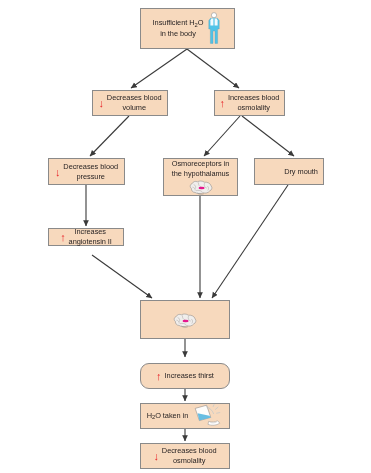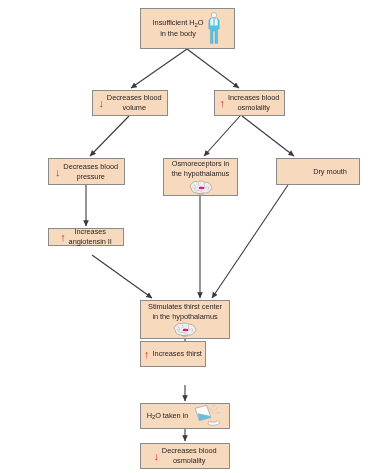--- a/index.html
+++ b/index.html
@@ -145,51 +145,48 @@
                C12.8 14 9 13.8 7 12.4 C4.8 12.4 3.2 10.6 3.4 8.4 Z" fill="#f0eeec" stroke="#8d8a88" stroke-width="0.55"></path>
       <path d="M6 4.6 C7.6 5.2 8.2 7 7.4 8.4 M10.4 2.8 C10.2 5 11.4 6.4 13 7
                M16.4 3.4 C15.6 5.4 16.6 7.4 18.4 8 M8.4 10.6 C10.4 10 12.6 10.4 14 11.6
                M4.8 7.2 C6.4 7.4 7.2 8.6 7.2 10.2 M19.6 6.2 C20.8 7.2 21 9 20 10.2" fill="none" stroke="#a9a5a2" stroke-width="0.5" stroke-linecap="round"></path>
       <ellipse cx="13.6" cy="8.1" rx="3.1" ry="1.25" fill="#e5188f"></ellipse>
       <path d="M9.4 13 C11 14.6 14 14.8 16 13.6" fill="none" stroke="#8d8a88" stroke-width="0.5"></path>
     </g>
   </svg>
         </span>
       </div>
-      <div class="node" style="left: 276px; top: 158px; width: 84px; height: 27px; padding-left: 24px;">
+      <div class="node" style="left: 254px; top: 158px; width: 70px; height: 27px; padding-left: 24px;">
         <div class="node-row">
           <span class="node-label">Dry mouth</span>
         </div>
       </div>
       <div class="node" style="left: 48px; top: 228px; width: 76px; height: 18px;">
         <div class="node-row">
           <span class="arrow-glyph arrow-up"></span>
           <span class="node-label">Increases<br>angiotensin II</span>
         </div>
       </div>
       <div class="node" style="left: 140px; top: 300px; width: 90px; height: 39px;">
-        <div class="node-row">
-          <span class="node-label">Stimulates thirst center<br>in the hypothalamus</span>
-        </div>
         <span class="icon-slot icon-below">
           <svg width="26" height="15" viewBox="0 0 26 15">
     <g>
       <path d="M3.4 8.4 C1.4 7.2 2 4.2 4.4 3.4 C5 1.6 7.4 0.8 9.4 1.8 C11.2 0.6 14.6 0.8 16.4 2.2
                C19.4 1.8 22.6 3.4 23.2 6 C24.6 7.6 23.8 10.2 21.6 11 C20.4 12.8 17.6 13.6 15.2 12.8
                C12.8 14 9 13.8 7 12.4 C4.8 12.4 3.2 10.6 3.4 8.4 Z" fill="#f0eeec" stroke="#8d8a88" stroke-width="0.55"></path>
       <path d="M6 4.6 C7.6 5.2 8.2 7 7.4 8.4 M10.4 2.8 C10.2 5 11.4 6.4 13 7
                M16.4 3.4 C15.6 5.4 16.6 7.4 18.4 8 M8.4 10.6 C10.4 10 12.6 10.4 14 11.6
                M4.8 7.2 C6.4 7.4 7.2 8.6 7.2 10.2 M19.6 6.2 C20.8 7.2 21 9 20 10.2" fill="none" stroke="#a9a5a2" stroke-width="0.5" stroke-linecap="round"></path>
       <ellipse cx="13.6" cy="8.1" rx="3.1" ry="1.25" fill="#e5188f"></ellipse>
       <path d="M9.4 13 C11 14.6 14 14.8 16 13.6" fill="none" stroke="#8d8a88" stroke-width="0.5"></path>
     </g>
   </svg>
         </span>
       </div>
-      <div class="node" style="left: 140px; top: 341px; width: 66px; height: 26px;">
+      <div class="node" style="left: 140px; top: 363px; width: 90px; height: 26px; border-radius: 9px;">
         <div class="node-row">
           <span class="arrow-glyph arrow-up"></span>
           <span class="node-label">Increases thirst</span>
         </div>
       </div>
       <div class="node" style="left: 140px; top: 403px; width: 90px; height: 26px;">
         <div class="node-row">
           <span class="node-label">H<sub>2</sub>O taken in</span>
           <span class="icon-slot icon-inline">
             <svg width="32" height="24" viewBox="0 0 32 24">

